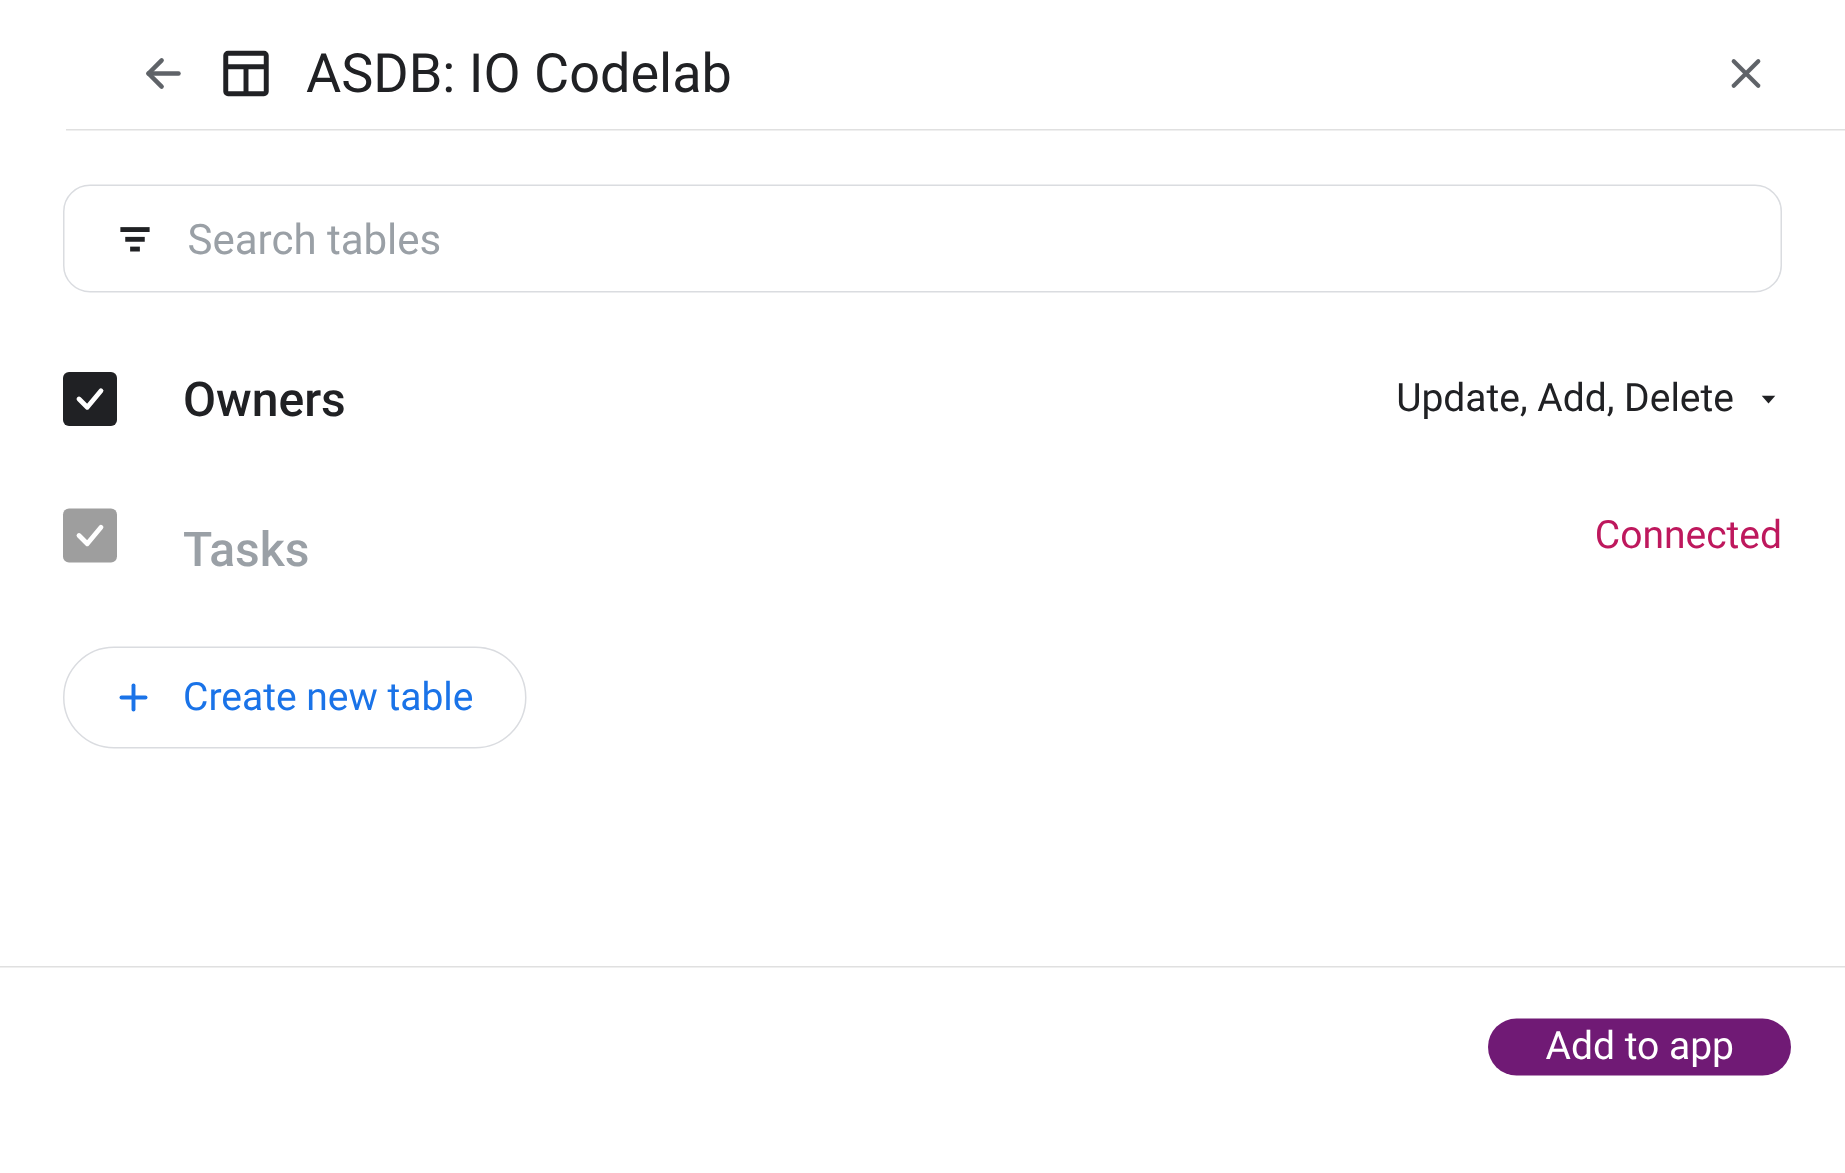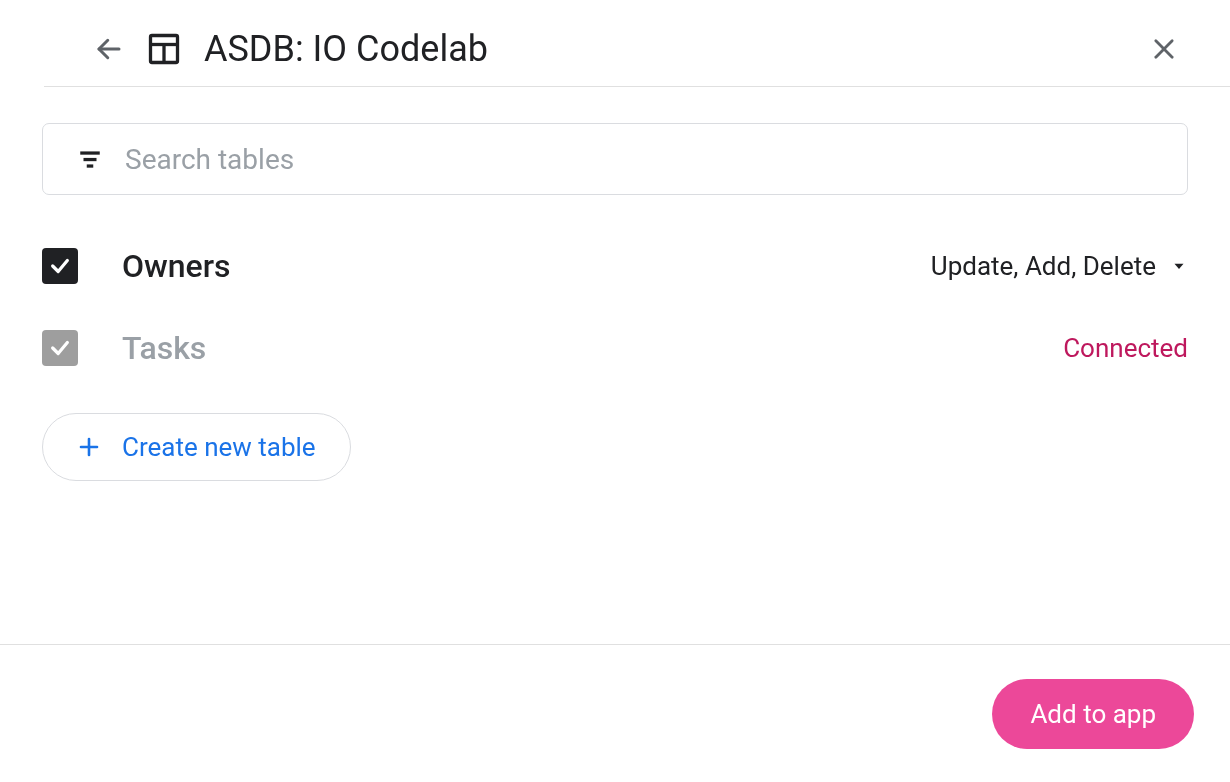--- a/index.html
+++ b/index.html
@@ -49,21 +49,21 @@
     cursor: pointer;
     color: #5f6368;
   }
   .content {
     padding: 36px 42px 0 42px;
   }
   .search-row {
     display: flex;
     align-items: center;
     border: 1px solid #dadce0;
-    border-radius: 7px;
+    border-radius: 18px;
     height: 72px;
     padding: 0 34px;
     gap: 22px;
   }
   .filter-icon {
     width: 26px;
     height: 26px;
     display: flex;
     align-items: center;
     justify-content: center;
@@ -125,20 +125,21 @@
   .table-name {
     font-size: 32px;
     font-weight: 500;
     flex: 1;
   }
   .table-name.active {
     color: #202124;
   }
   .table-name.muted {
     color: #9aa0a6;
+    margin-top: 18px;
   }
   .table-status {
     font-size: 26px;
     color: #202124;
     display: flex;
     align-items: center;
     gap: 14px;
   }
   .table-status.muted {
     color: #be185d;
@@ -176,26 +177,26 @@
     left: 0;
     right: 0;
     width: 1230px;
     border-top: 1px solid #e0e0e0;
     padding: 34px 36px;
     display: flex;
     justify-content: flex-end;
     background: #fff;
   }
   .add-button {
-    background: #ec4899;
+    background: #701a75;
     color: #fff;
     border: none;
     border-radius: 38px;
     font-size: 26px;
-    padding: 20px 38px;
+    padding: 4px 38px;
     cursor: pointer;
     font-family: inherit;
   }
 </style>
 </head>
 <body>
 
 <div class="header">
   <div class="back-arrow">
     <svg width="30" height="30" viewBox="0 0 24 24" fill="none" stroke="currentColor" stroke-width="2.4" stroke-linecap="round" stroke-linejoin="round">

